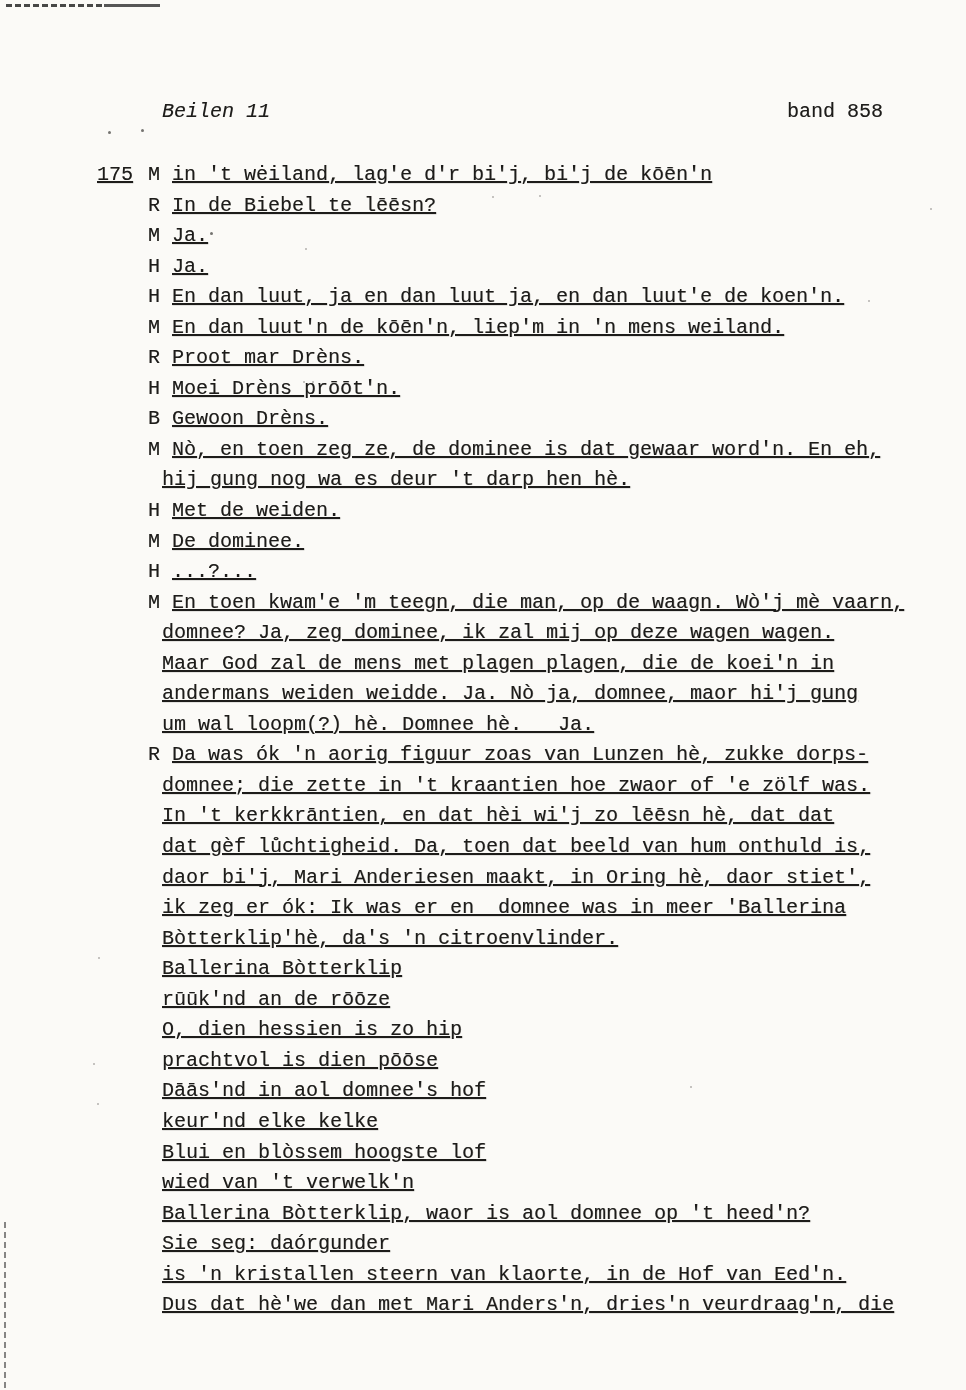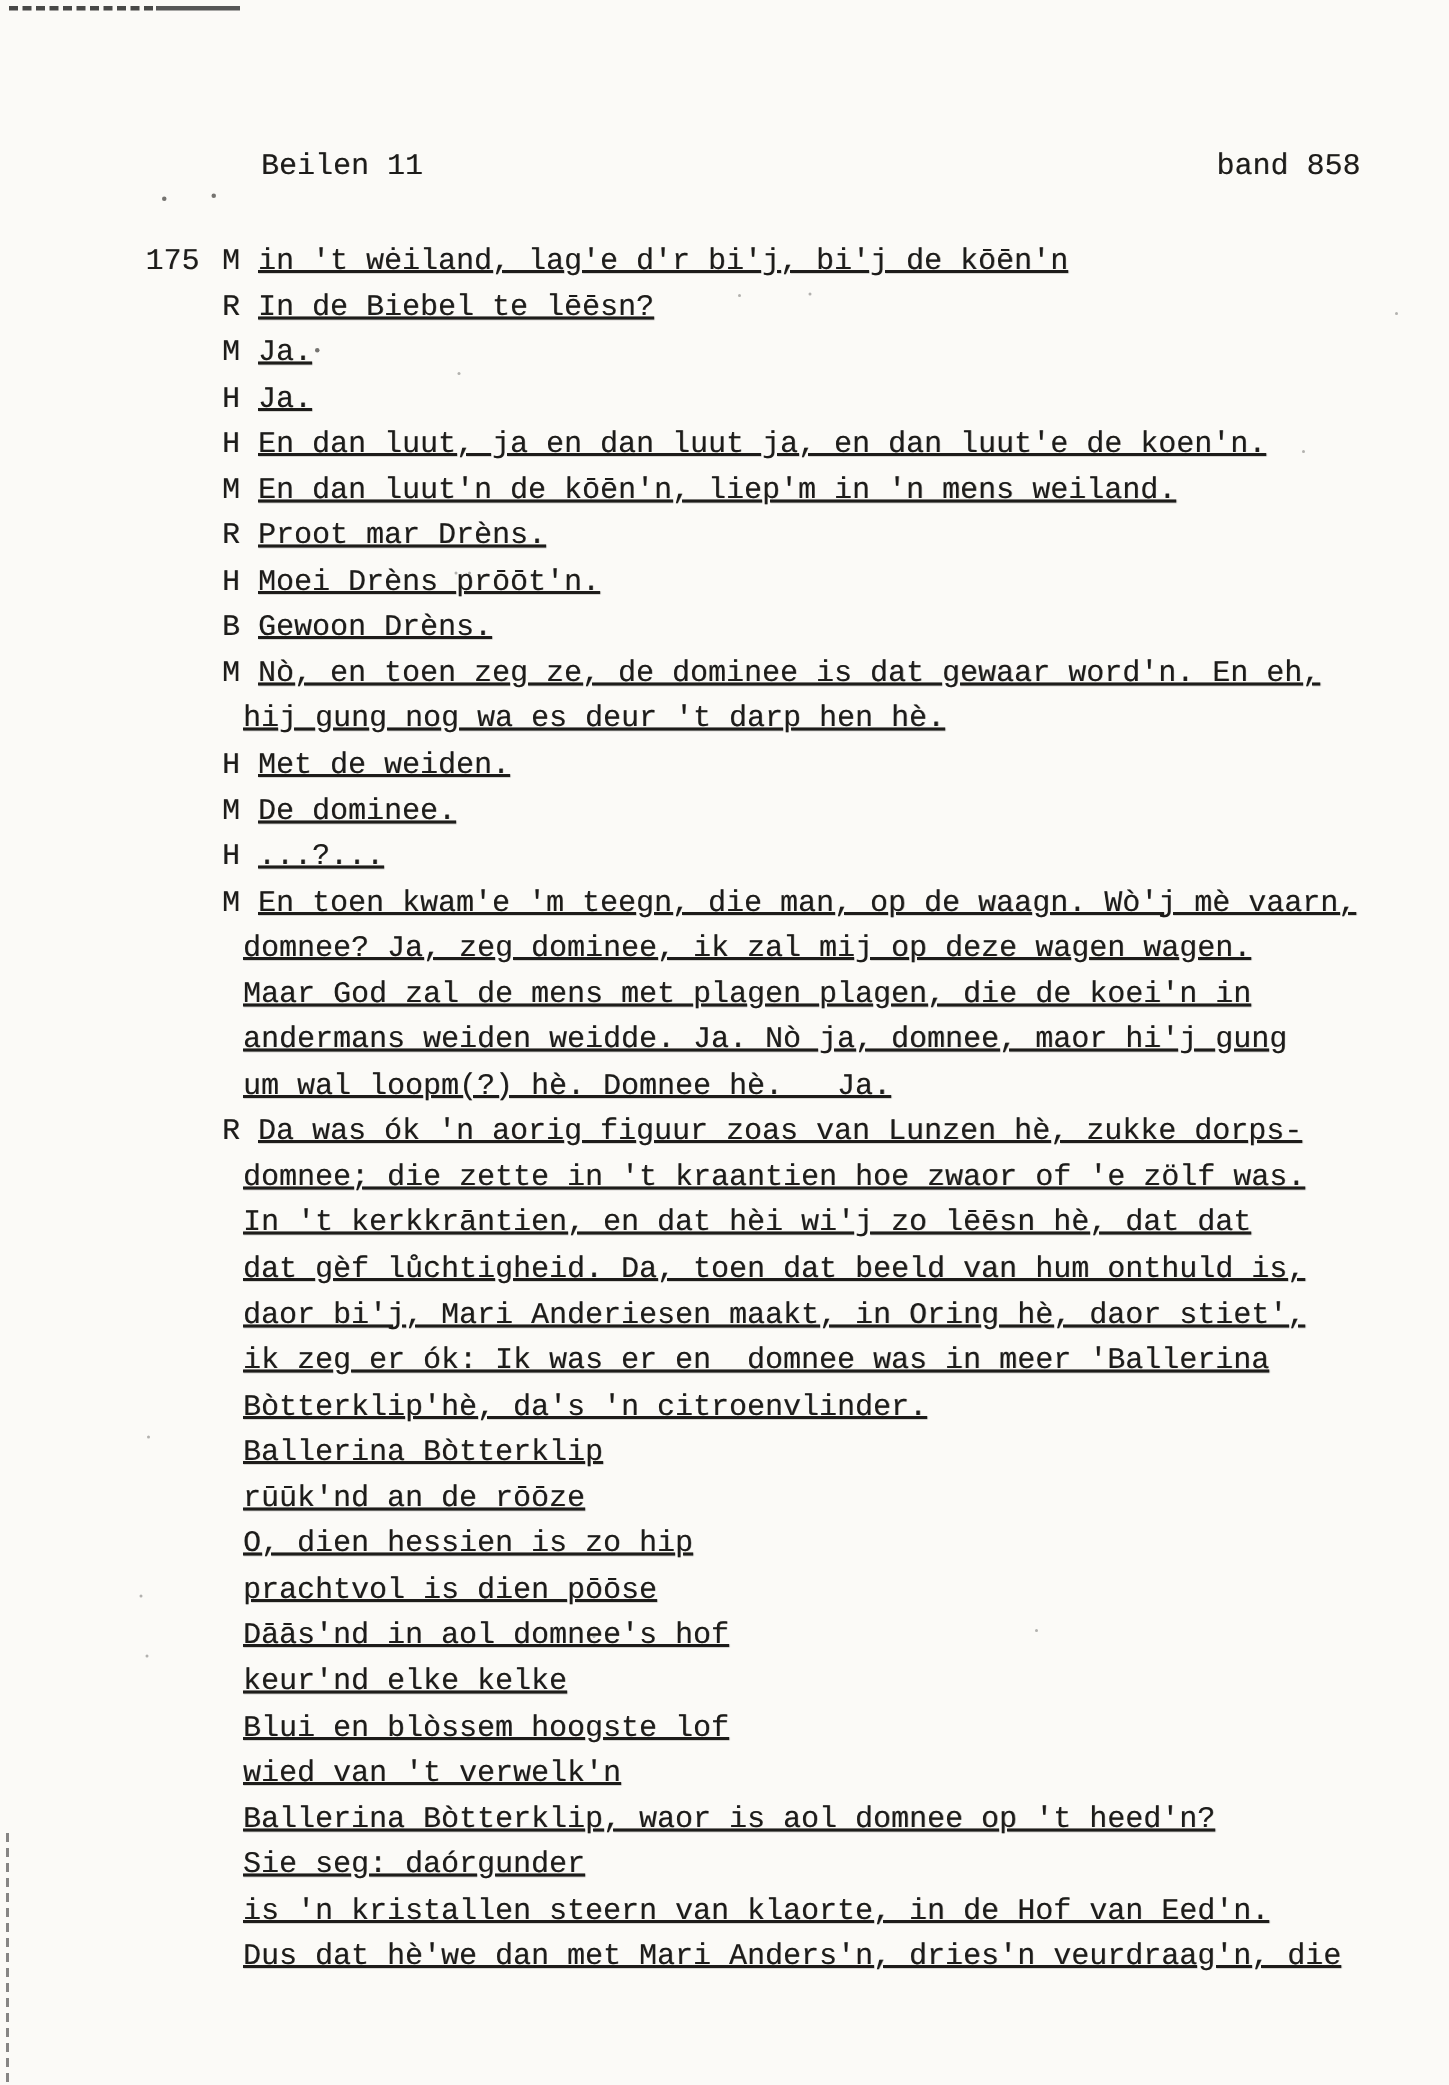--- a/index.html
+++ b/index.html
@@ -16,23 +16,23 @@
   }
   .page{
     position:relative;width:966px;height:1390px;
     background:var(--paper);
   }
   .typ{
     font-size:20px;
     letter-spacing:0;
     text-shadow:0.35px 0.25px 0 rgba(30,28,25,0.45);
   }
-  .hdr-left{position:absolute;left:174px;top:97px;line-height:30px;white-space:pre;}
-  .hdr-right{position:absolute;left:787px;top:97px;line-height:30px;white-space:pre;margin-left:24px;}
-  .line-no{position:absolute;left:97px;top:160px;height:30.55px;line-height:30.55px;white-space:pre;}
+  .hdr-left{position:absolute;left:162px;top:97px;line-height:30px;white-space:pre;font-style:italic;}
+  .hdr-right{position:absolute;left:787px;top:97px;line-height:30px;white-space:pre;}
+  .line-no{position:absolute;left:97px;top:160px;height:30.55px;line-height:30.55px;white-space:pre;text-decoration:underline;}
   .transcript{position:absolute;left:148px;top:160px;width:790px;}
   .t-line{height:30.55px;line-height:30.55px;white-space:pre;text-decoration:underline;}
   .t-line .speaker{display:inline-block;width:24px;}
   .t-line.cont .speaker{width:14px;}
   
   .artifact{position:absolute;}
   .tear-dash{left:6px;top:4px;width:96px;height:0;border-top:3px dashed rgba(40,40,40,0.85);}
   .tear-solid{left:104px;top:4px;width:56px;height:0;border-top:3px solid rgba(45,45,45,0.8);}
   .margin-vline{left:4px;top:1222px;height:166px;width:0;border-left:2px dashed rgba(70,70,70,0.65);}
   .speck{position:absolute;width:3px;height:3px;border-radius:50%;background:rgba(45,43,40,0.65);}

